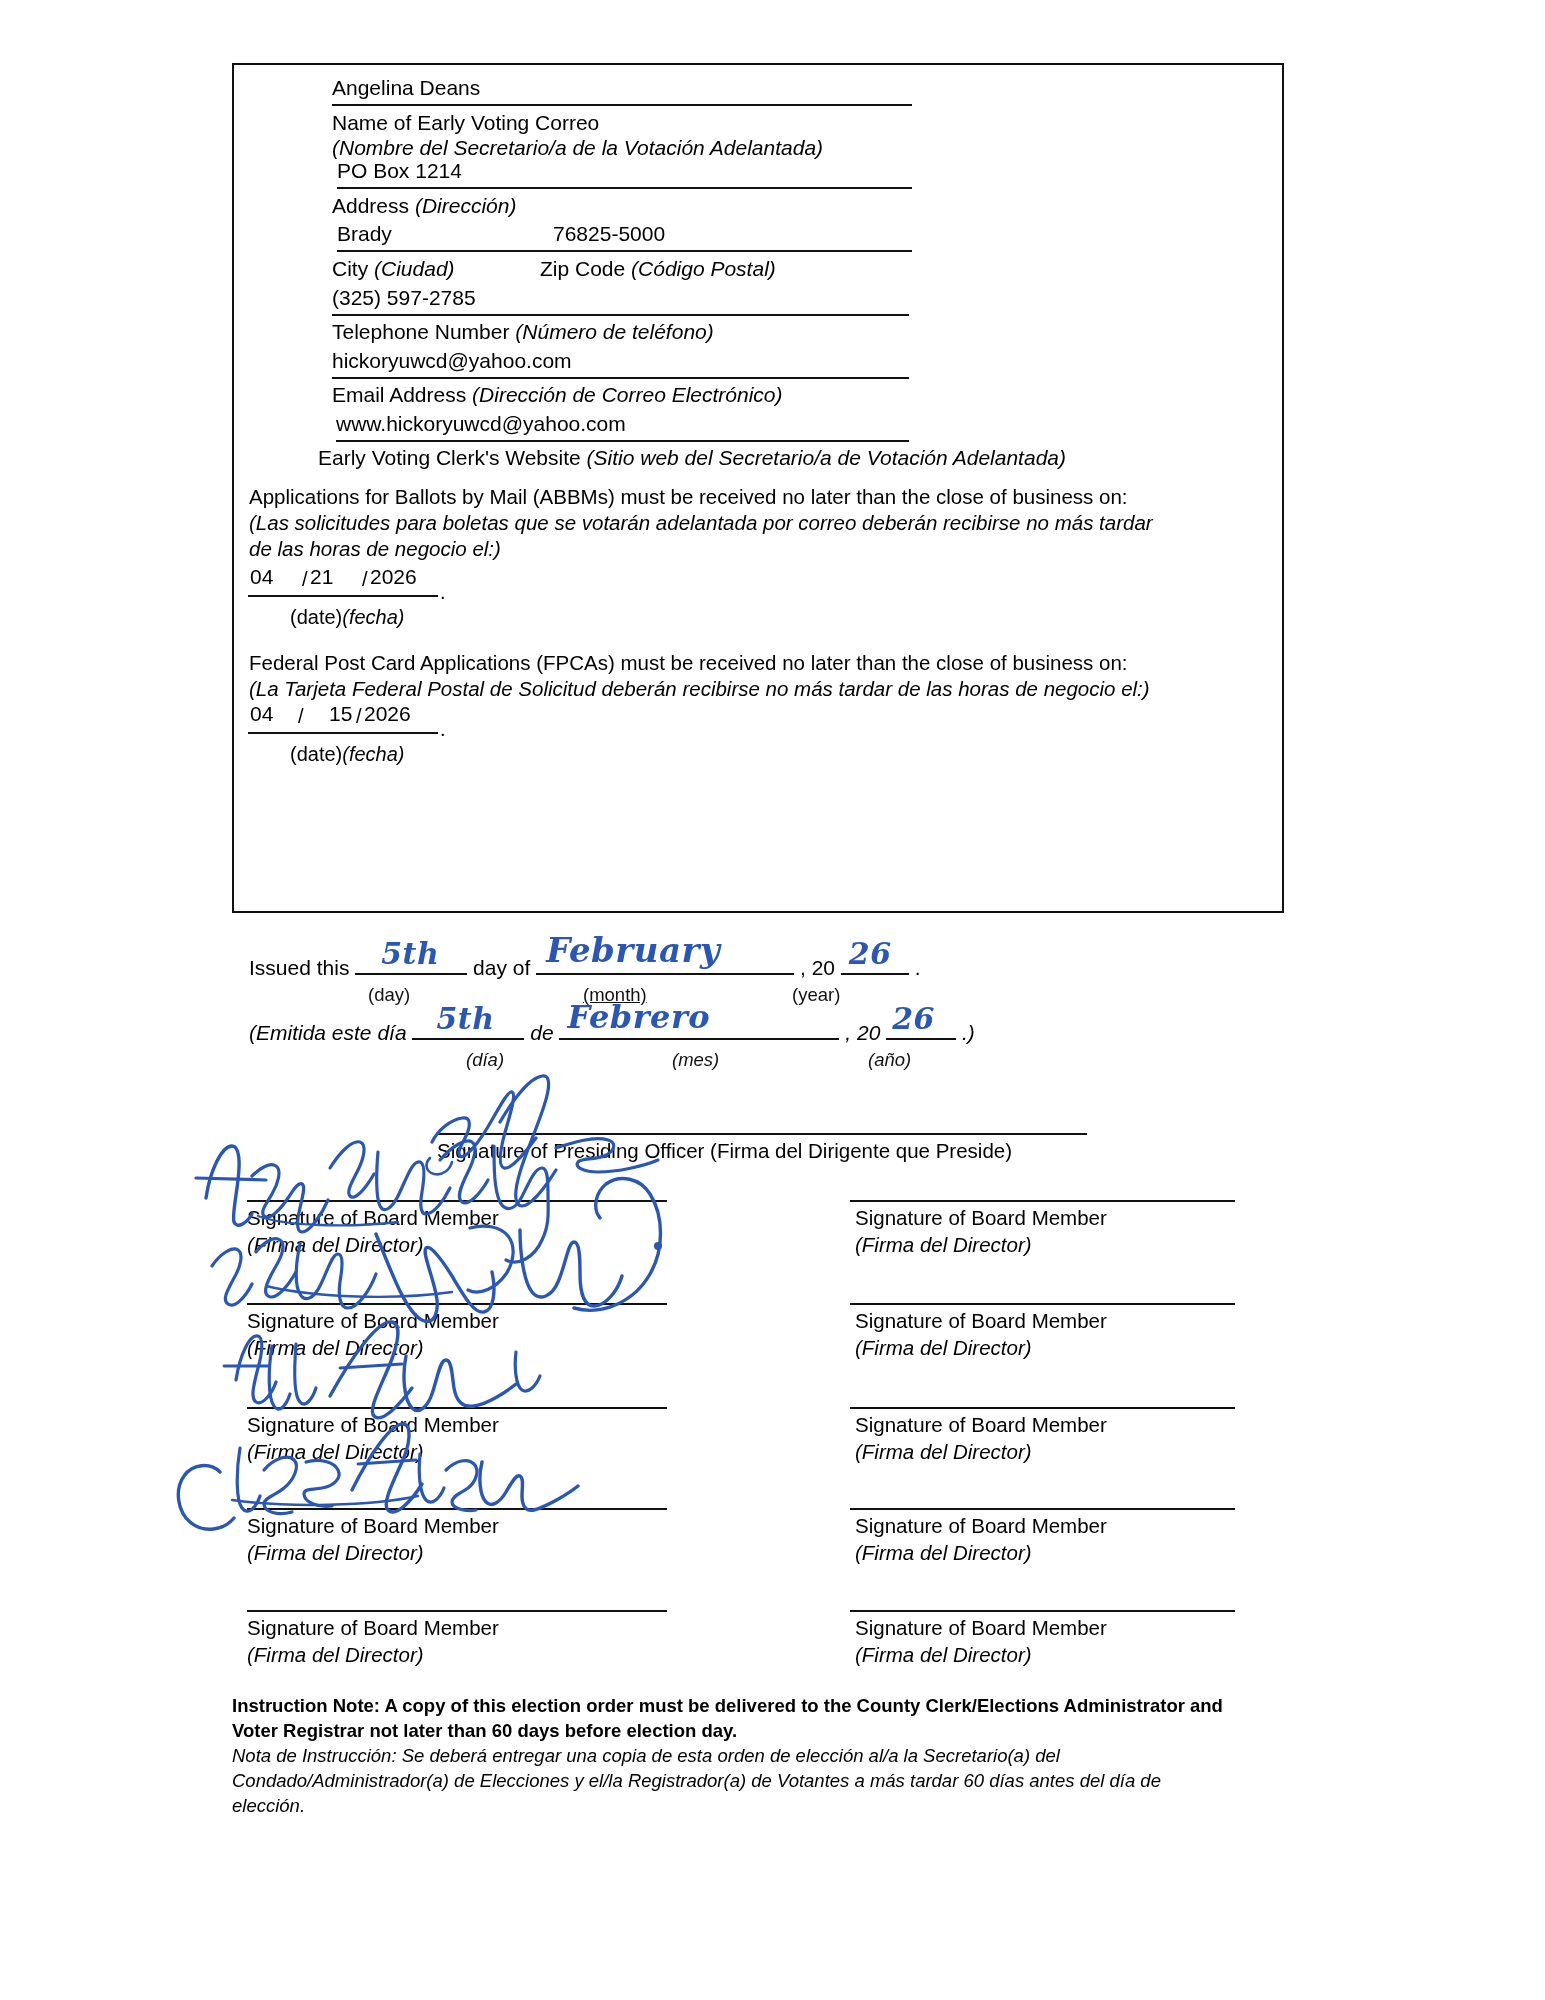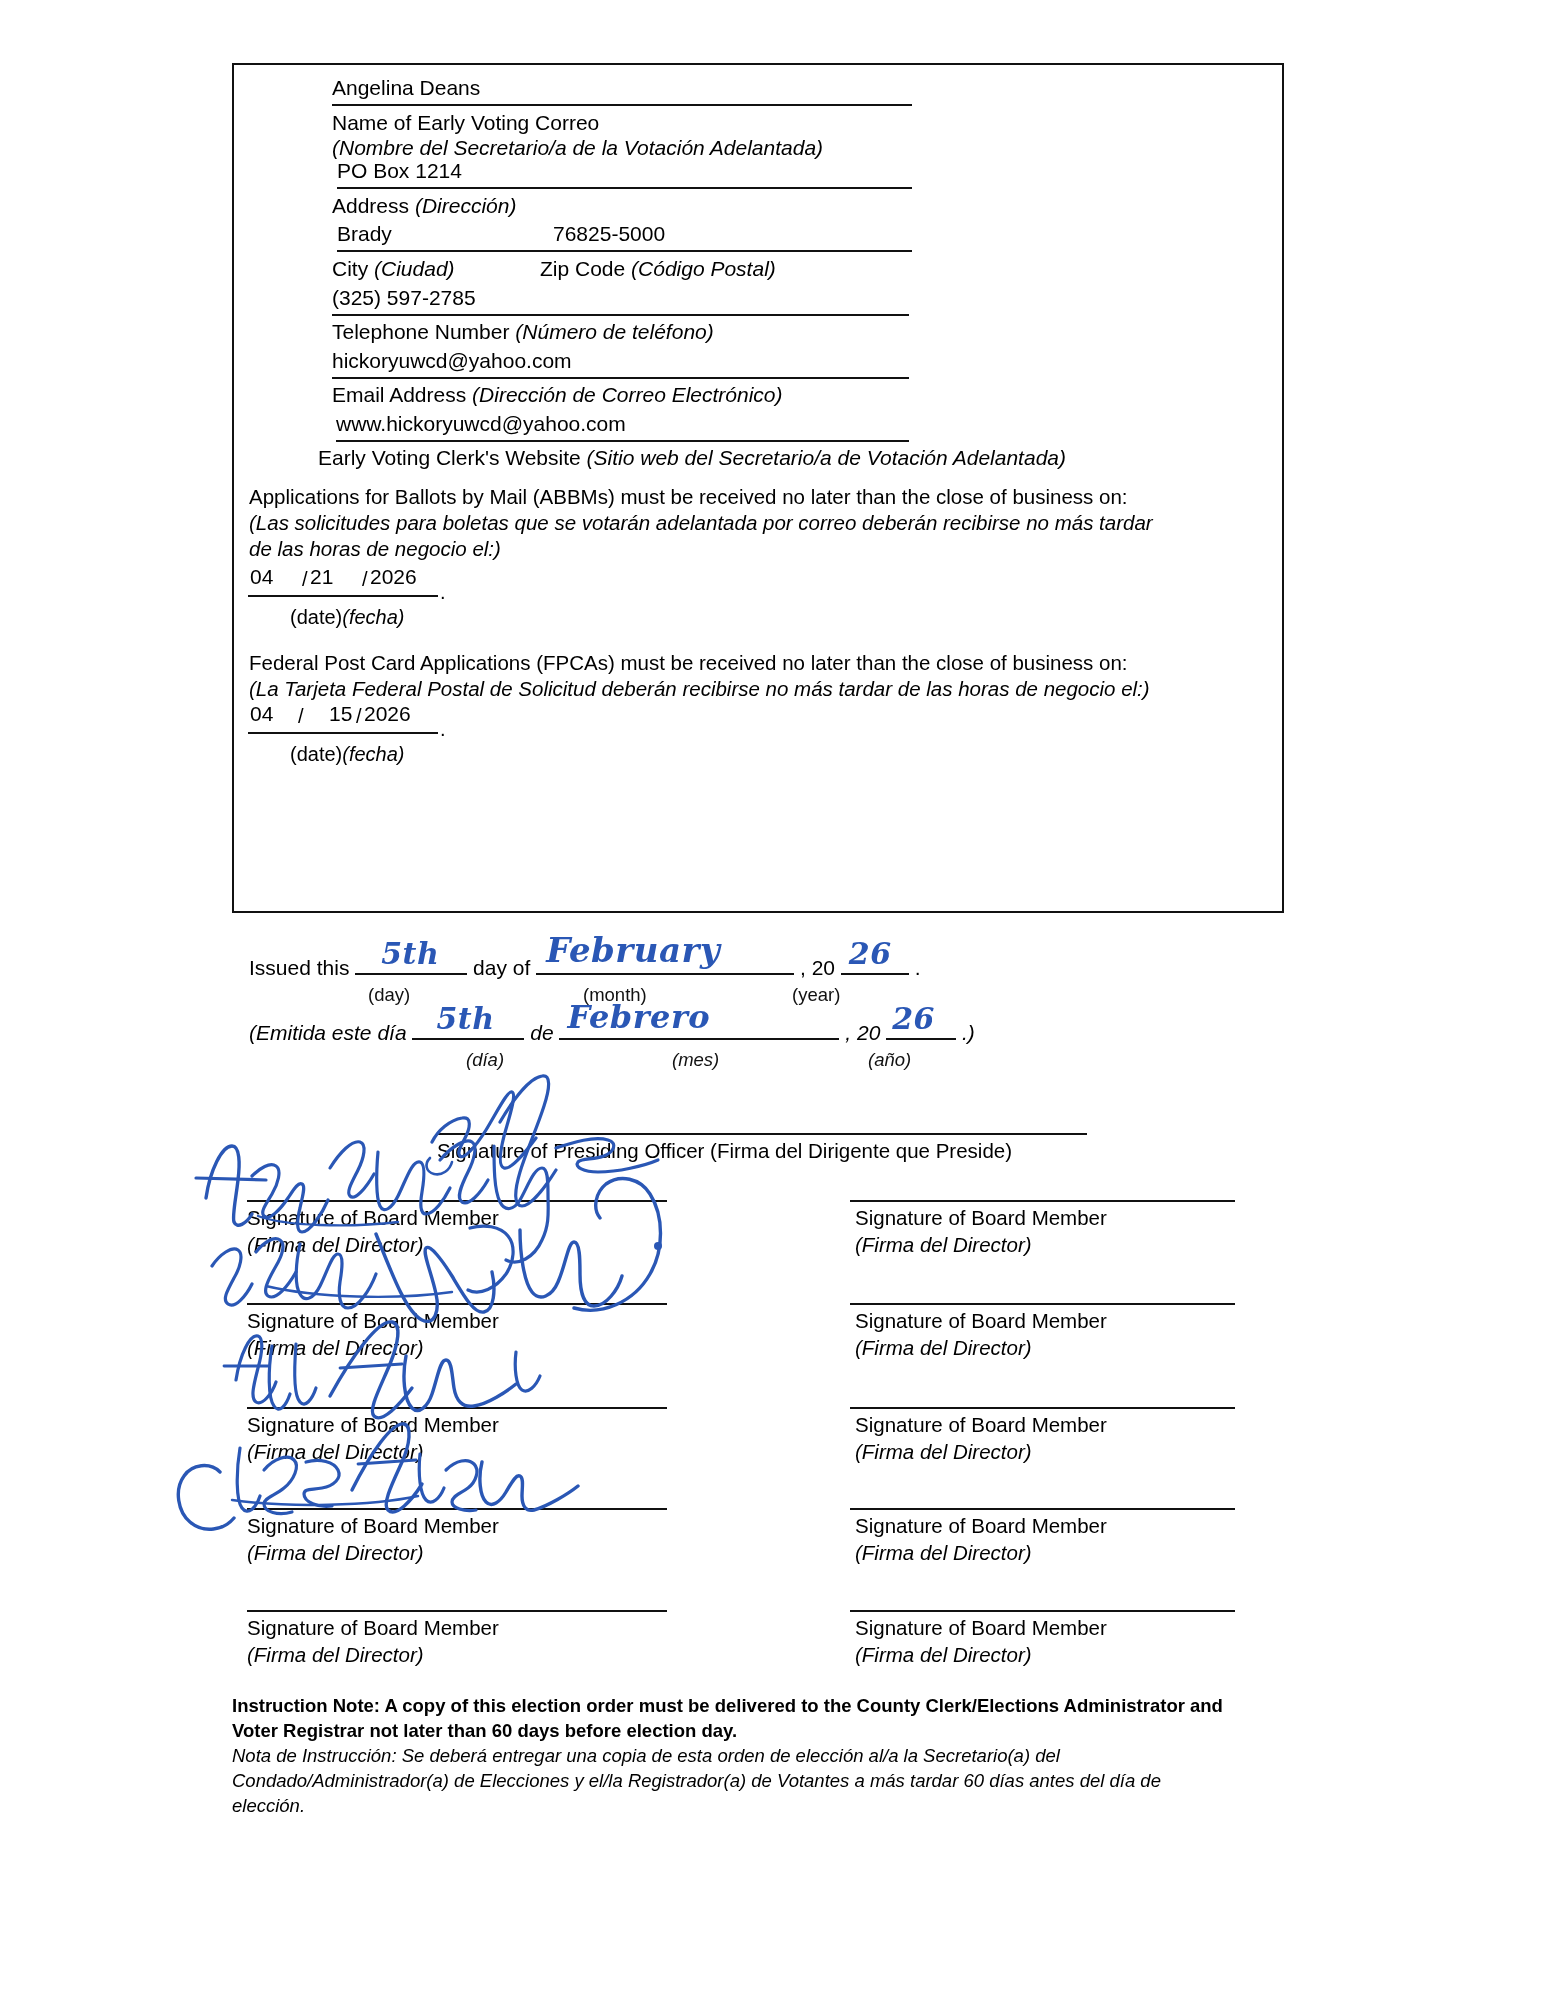--- a/index.html
+++ b/index.html
@@ -268,21 +268,21 @@
     <span style="display:inline-block; width:258px; border-bottom:2.2px solid #111; position:relative;">
       <span class="hand" style="font-size:34px; position:absolute; left:10px; top:-36px;">February</span>
     </span>
     <span>, 20</span>
     <span style="display:inline-block; width:68px; border-bottom:2.2px solid #111; position:relative;">
       <span class="hand" style="font-size:30px; position:absolute; left:8px; top:-32px;">26</span>
     </span>
     <span>.</span>
   </div>
   <div class="cap" style="left:368px; top:985px;">(day)</div>
-  <div class="cap" style="left:583px; top:985px;">(month)</div>
+  <div class="cap" style="left:583px; top:985px;text-decoration:underline;">(month)</div>
   <div class="cap" style="left:792px; top:985px;">(year)</div>
 
   <div class="issued it" style="left:249px; top:1020px;">
     <span>(Emitida este día</span>
     <span style="display:inline-block; width:112px; border-bottom:2.2px solid #111; position:relative;">
       <span class="hand" style="font-size:30px; position:absolute; left:24px; top:-32px;">5th</span>
     </span>
     <span>de</span>
     <span style="display:inline-block; width:280px; border-bottom:2.2px solid #111; position:relative;">
       <span class="hand" style="font-size:32px; position:absolute; left:8px; top:-34px;">Febrero</span>

